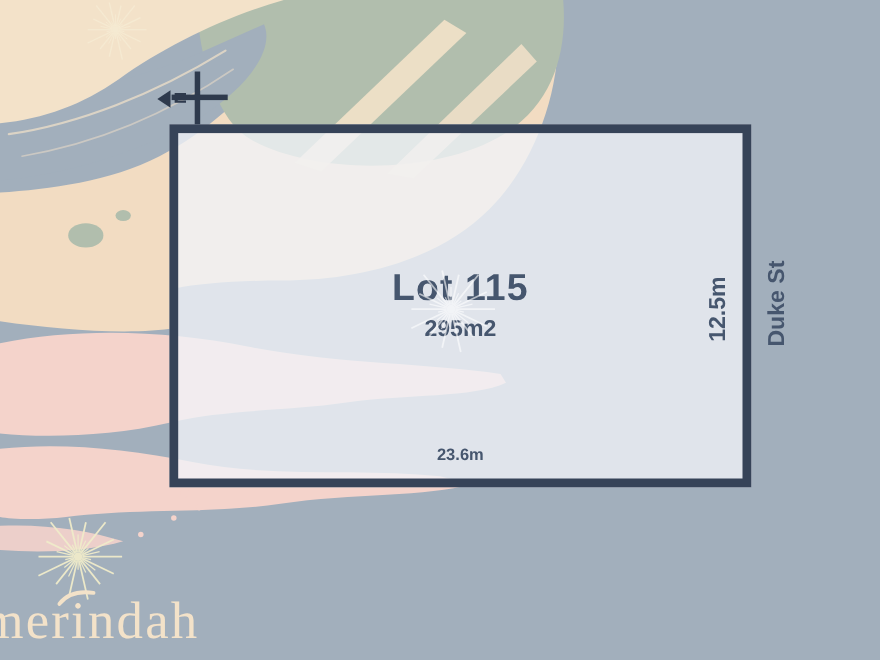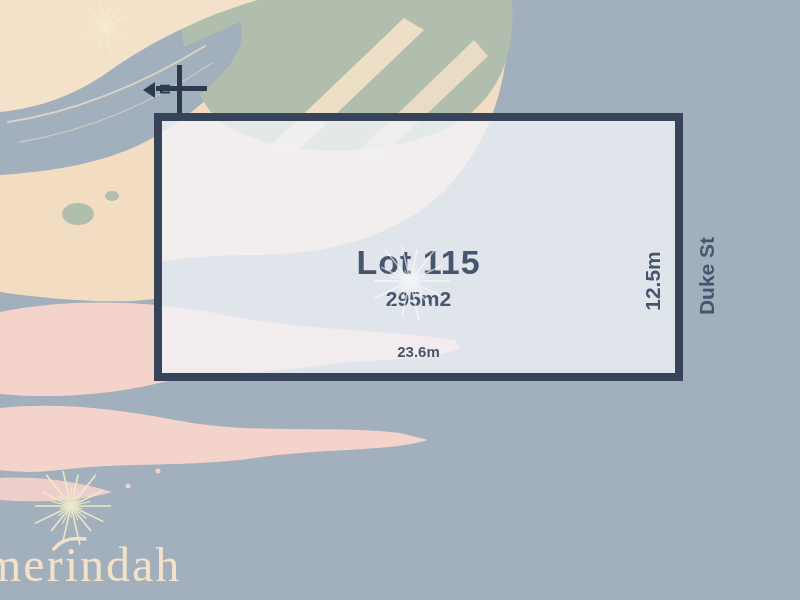--- a/index.html
+++ b/index.html
@@ -11,21 +11,21 @@
   svg.bg{position:absolute;left:0;top:0;z-index:0;}
   .p-peach{fill:var(--peach,#f2dcc2);}
   .p-sage{fill:var(--sage,#b1bead);}
   .p-pink{fill:var(--pink,#f4d3cb);}
   .p-cream{fill:var(--cream,#f3e2c9);}
   .p-base{fill:var(--base,#a2afbc);}
   .p-cream-line{stroke:var(--cream,#f3e2c9);fill:none;stroke-linecap:round;}
 
   
   .lot-rect{
-    position:absolute;left:154px;top:113px;width:529px;height:268px;
+    position:absolute;left:154px;top:113px;width:529px;height:330px;
     box-sizing:border-box;border:8px solid var(--lotBorder,#364358);
     background:var(--lotFill,rgba(241,243,248,0.78));
     z-index:3;
   }
   .lot-title{
     position:absolute;left:0;right:0;top:122px;text-align:center;
     font-size:34px;font-weight:bold;letter-spacing:1px;color:var(--ink,#44546a);
   }
   .lot-area{
     position:absolute;left:0;right:0;top:166px;text-align:center;

